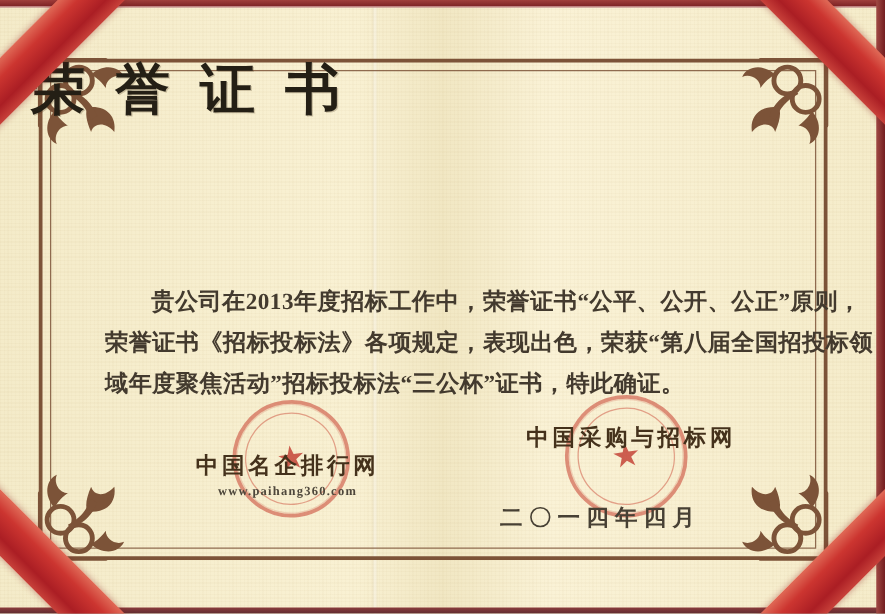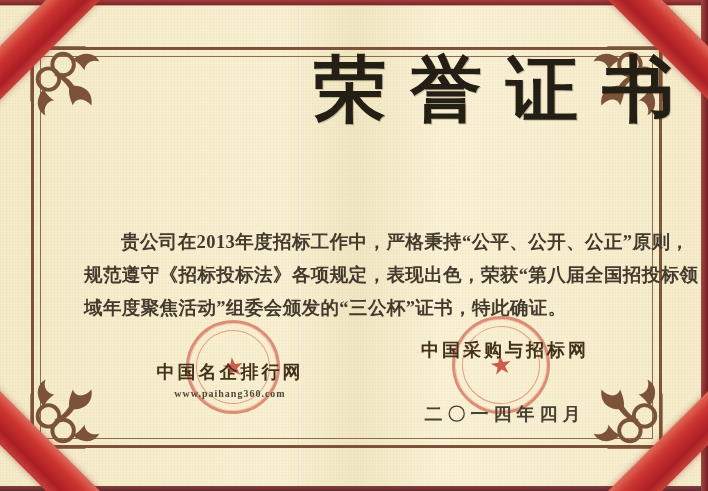--- a/index.html
+++ b/index.html
@@ -32,35 +32,35 @@
   .frame{position:absolute;left:31px;top:47px;right:46px;bottom:43px;
     border:3px solid var(--frame-brown,#7c5338);z-index:1;}
   .frame-inner{position:absolute;left:40px;top:56px;right:55px;bottom:52px;
     border:1px solid rgba(124,83,56,.85);z-index:1;}
   .corner{position:absolute;width:88px;height:88px;z-index:2;color:var(--frame-brown,#7c5338);}
   .corner.tl{left:24px;top:40px;}
   .corner.tr{right:39px;top:40px;transform:scaleX(-1);}
   .corner.bl{left:24px;bottom:36px;transform:scaleY(-1);}
   .corner.br{right:39px;bottom:36px;transform:scale(-1,-1);}
   
-  .title{position:absolute;top:42px;left:0;right:10px;z-index:3;text-align:right;
-    font-size:72px;font-weight:700;letter-spacing:24px;text-indent:24px;color:#241f15;
+  .title{position:absolute;top:42px;left:0;right:10px;z-index:3;text-align:left;
+    font-size:44px;font-weight:700;letter-spacing:24px;text-indent:24px;color:#241f15;
     font-family:"DejaVu Serif","Liberation Serif",serif;text-shadow:1px 1px 0 rgba(70,50,25,.25);}
   .recipient{position:absolute;left:84px;top:180px;z-index:3;
     font-size:23px;font-weight:700;letter-spacing:2px;color:#2e2615;}
   .body-text{position:absolute;left:84px;top:226px;width:562px;z-index:3;
     font-size:18.5px;font-weight:700;color:#433a2e;}
   .body-text .line{height:33px;line-height:33px;white-space:nowrap;letter-spacing:.4px;}
   .body-text .line.indent{text-indent:2em;}
   .issuer{position:absolute;z-index:4;text-align:center;}
   .issuer-left{left:116px;top:360px;width:228px;}
   .issuer-right{left:384px;top:338px;width:242px;}
   .issuer .org-name{font-size:18px;font-weight:700;letter-spacing:3px;color:#44311b;}
   .issuer .org-url{margin-top:4px;font-size:10px;font-weight:700;letter-spacing:1px;color:#4e473b;}
-  .date-line{position:absolute;left:400px;top:402px;width:210px;z-index:4;text-align:center;
+  .date-line{position:absolute;left:400px;top:402px;width:210px;z-index:4;
     font-size:18px;font-weight:600;letter-spacing:5px;color:#474034;}
   
   .seal{position:absolute;z-index:3;border-radius:50%;
     border:3px solid rgba(199,62,45,.55);transform:rotate(-8deg);
     display:flex;align-items:center;justify-content:center;
     box-shadow:inset 0 0 0 1px rgba(199,62,45,.18);}
   .seal::before{content:"";position:absolute;left:7px;top:7px;right:7px;bottom:7px;
     border:1px solid rgba(199,62,45,.45);border-radius:50%;}
   .seal-left{left:186px;top:320px;width:88px;height:88px;}
   .seal-right{left:452px;top:316px;width:92px;height:92px;}
@@ -104,23 +104,23 @@
       <use href="#flourish"></use>
     </svg>
   <svg class="corner br">
       <use href="#flourish"></use>
     </svg>
 
   <div class="title">荣誉证书</div>
 
 
   <div class="body-text">
-    <div class="line indent">贵公司在2013年度招标工作中，严格秉持“公平、公开、公正”原则，</div>
-    <div class="line">规范遵守《招标投标法》各项规定，表现出色，荣获“第八届全国招投标领</div>
-    <div class="line">域年度聚焦活动”组委会颁发的“三公杯”证书，特此确证。</div>
+    <div class="line indent">贵公司在2013年度招标工作中，荣誉证书“公平、公开、公正”原则，</div>
+    <div class="line">荣誉证书《招标投标法》各项规定，表现出色，荣获“第八届全国招投标领</div>
+    <div class="line">域年度聚焦活动”招标投标法“三公杯”证书，特此确证。</div>
   </div>
 
   <div class="seal seal-left">
     <span class="seal-star">★</span>
   </div>
   <div class="seal seal-right">
     <span class="seal-star">★</span>
   </div>
 
   <div class="issuer issuer-left">

